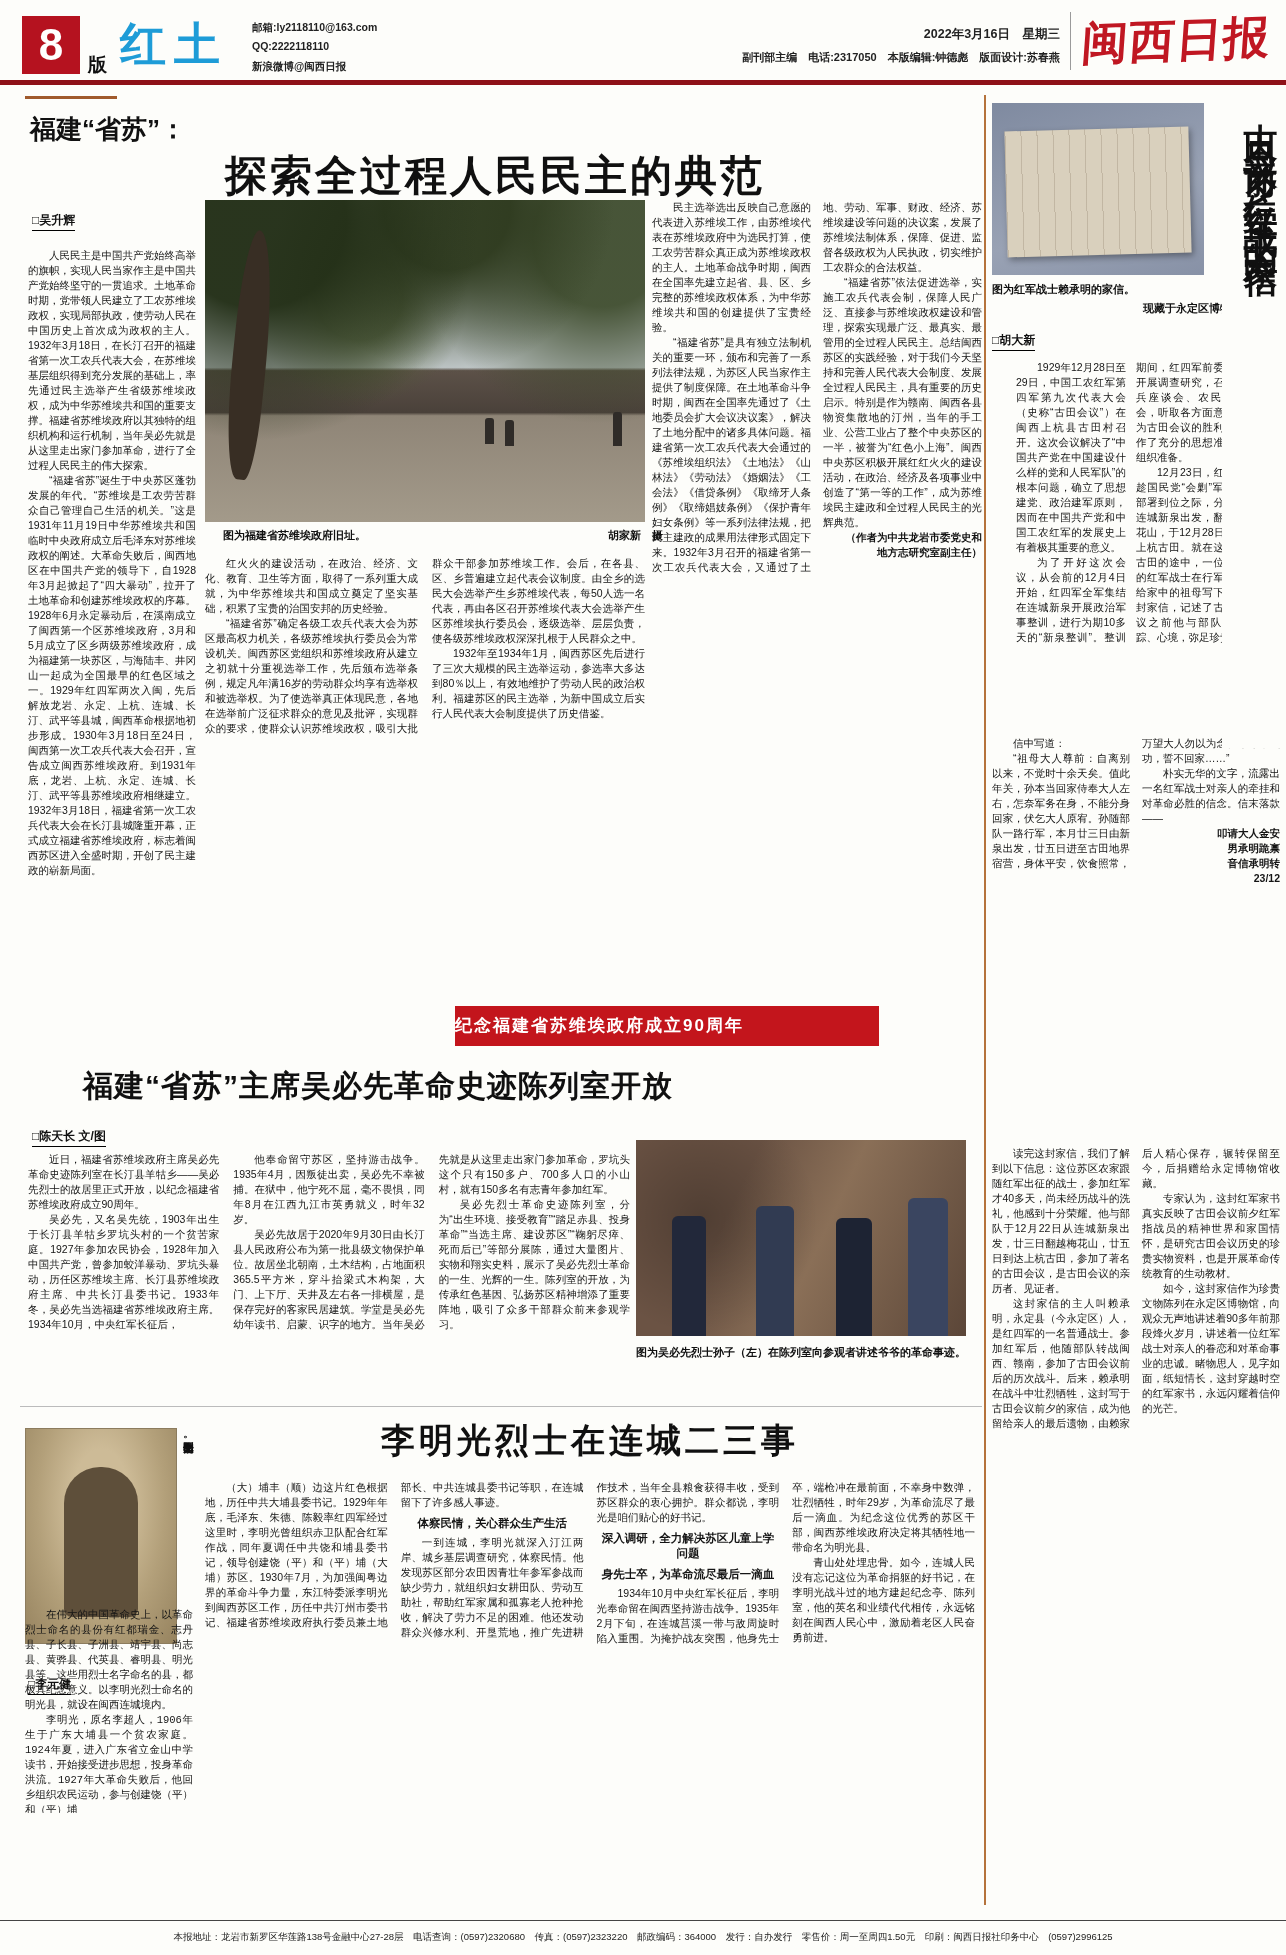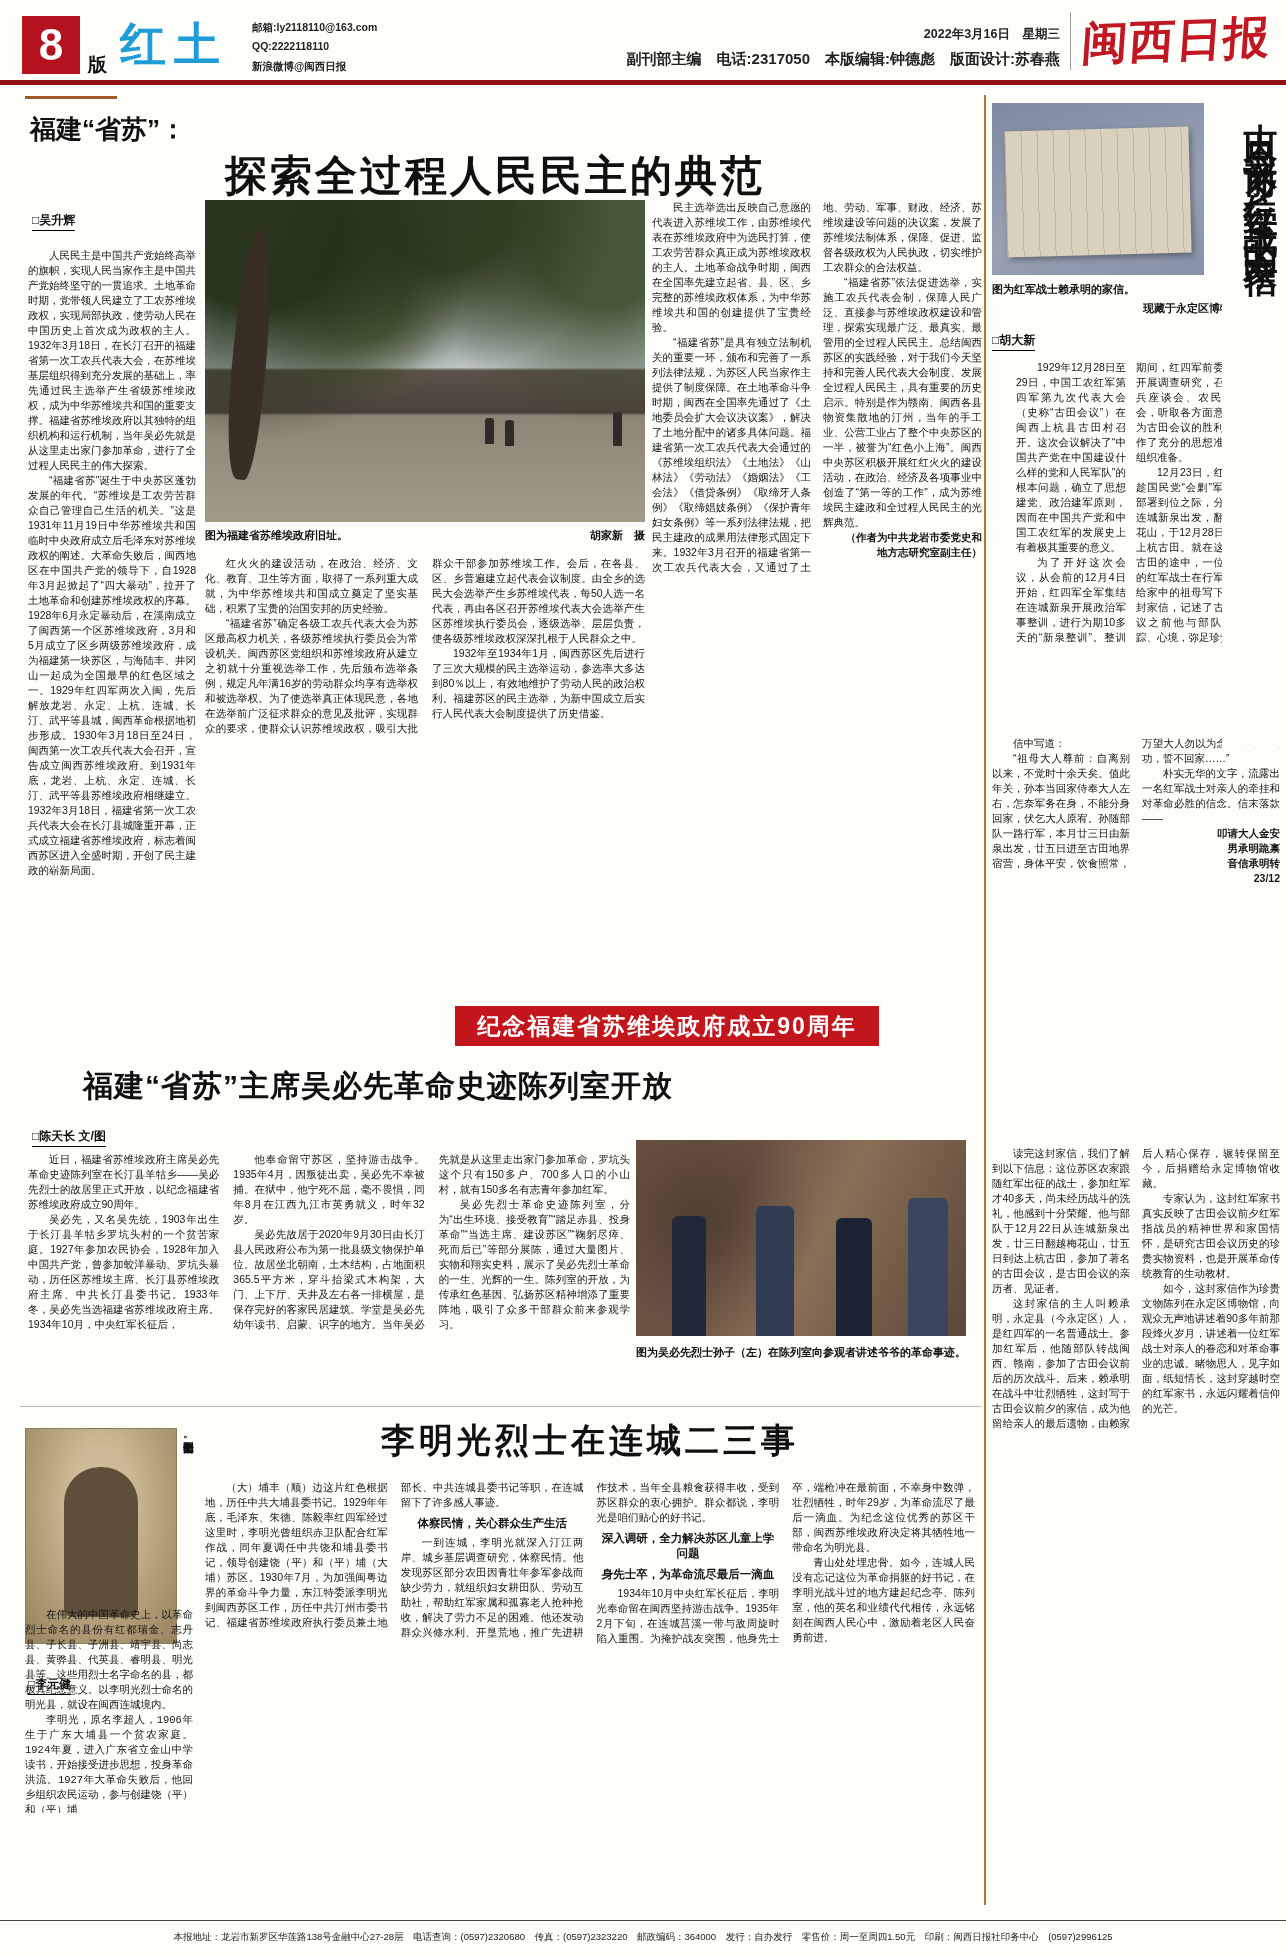--- a/index.html
+++ b/index.html
@@ -6,21 +6,21 @@
   .page{position:relative;width:1286px;height:1955px;margin:0 auto;background:#fdfdfa;
         font-family:"Liberation Sans",sans-serif;color:#101010;overflow:hidden;}
   
   .pageno-box{position:absolute;left:22px;top:16px;width:58px;height:58px;background:#b5121f;
               color:#fff;font-size:44px;font-weight:bold;text-align:center;line-height:58px;}
   .pagelabel{position:absolute;left:88px;top:52px;font-size:19px;font-weight:bold;color:#111;}
   .section-name{position:absolute;left:120px;top:14px;font-size:46px;font-weight:bold;
                 color:#1e9cd7;letter-spacing:8px;font-family:"DejaVu Sans",sans-serif;}
   .contact{position:absolute;left:252px;top:18px;font-size:10.5px;font-weight:bold;line-height:1.85;color:#222;}
   .dateline{position:absolute;left:600px;top:26px;width:460px;text-align:right;font-size:12.5px;font-weight:bold;color:#222;}
-  .staffline{position:absolute;left:520px;top:50px;width:540px;text-align:right;font-size:15px;font-weight:bold;color:#222;}
+  .staffline{position:absolute;left:520px;top:50px;width:540px;text-align:right;font-size:11px;font-weight:bold;color:#222;}
   .hdr-divider{position:absolute;left:1070px;top:12px;width:1px;height:58px;background:#9a9a9a;}
   .masthead{position:absolute;left:1082px;top:10px;font-size:46px;font-weight:bold;color:#c01722;
             font-family:"DejaVu Serif",serif;transform:skewX(-6deg) rotate(-2deg);letter-spacing:1px;}
   .red-rule{position:absolute;left:0;top:80px;width:1286px;height:5px;background:#8e1118;}
   
   .col-text{font-size:10.5px;line-height:15px;text-align:justify;color:#141414;}
   .col-text p{margin:0;text-indent:2em;}
   .byline{position:absolute;font-size:12px;font-weight:bold;border-bottom:1px solid #000;
           padding-bottom:1px;color:#111;}
   .caption{font-size:11px;font-weight:bold;color:#111;}
@@ -36,25 +36,25 @@
   .photo-main{position:absolute;left:205px;top:200px;width:440px;height:322px;
      background:
        radial-gradient(circle at 12% 6%, rgba(36,48,24,.97) 0 18%, rgba(36,48,24,0) 45%),
        radial-gradient(circle at 55% 2%, rgba(46,58,30,.95) 0 16%, rgba(46,58,30,0) 42%),
        radial-gradient(circle at 90% 12%, rgba(58,72,40,.9) 0 14%, rgba(58,72,40,0) 38%),
        radial-gradient(circle at 35% 30%, rgba(74,88,48,.8) 0 12%, rgba(74,88,48,0) 30%),
        linear-gradient(to bottom, #c4cbcd 0 52%, #5c5148 53%, #4a413a 66%, #8f8577 67%, #a39a8a 100%);}
   .trunk{position:absolute;left:28px;top:30px;width:34px;height:250px;background:#382e24;
          border-radius:40% 60% 30% 50%;transform:rotate(6deg);}
   .fig{position:absolute;width:9px;height:26px;background:#2f2b28;border-radius:3px 3px 0 0;}
-  .caption-row{position:absolute;left:205px;top:528px;width:440px;display:flex;justify-content:space-between;text-align:center;}
+  .caption-row{position:absolute;left:223px;top:528px;width:440px;display:flex;justify-content:space-between;text-align:center;}
   .colB{position:absolute;left:205px;top:556px;width:440px;height:446px;column-count:2;column-gap:14px;overflow:hidden;}
   .colC{position:absolute;left:652px;top:200px;width:330px;height:802px;column-count:2;column-gap:12px;overflow:hidden;}
   .banner{position:absolute;left:455px;top:1006px;width:424px;height:40px;background:#c3151c;color:#fff;
-          font-size:23px;font-weight:bold;text-align:center;line-height:40px;letter-spacing:2px;}
+          font-size:17px;font-weight:bold;text-align:left;line-height:40px;letter-spacing:2px;}
   
   .vline{position:absolute;left:984px;top:95px;width:2px;height:1810px;background:#b5733c;}
   .photo-letter{position:absolute;left:992px;top:103px;width:212px;height:172px;
                 background:linear-gradient(160deg,#7f8aa0,#99a2b4 60%,#8791a6);}
   .paper{position:absolute;left:14px;top:26px;width:184px;height:126px;background:#d9d0bd;
          transform:rotate(-1.5deg);box-shadow:2px 3px 6px rgba(0,0,0,.35);
          background-image:repeating-linear-gradient(90deg, rgba(110,92,70,.22) 0 1px, transparent 1px 16px);}
   .cap-letter1{position:absolute;left:992px;top:282px;width:250px;}
   .cap-letter2{position:absolute;left:992px;top:301px;width:250px;text-align:right;}
   .byline-right{left:992px;top:332px;}

